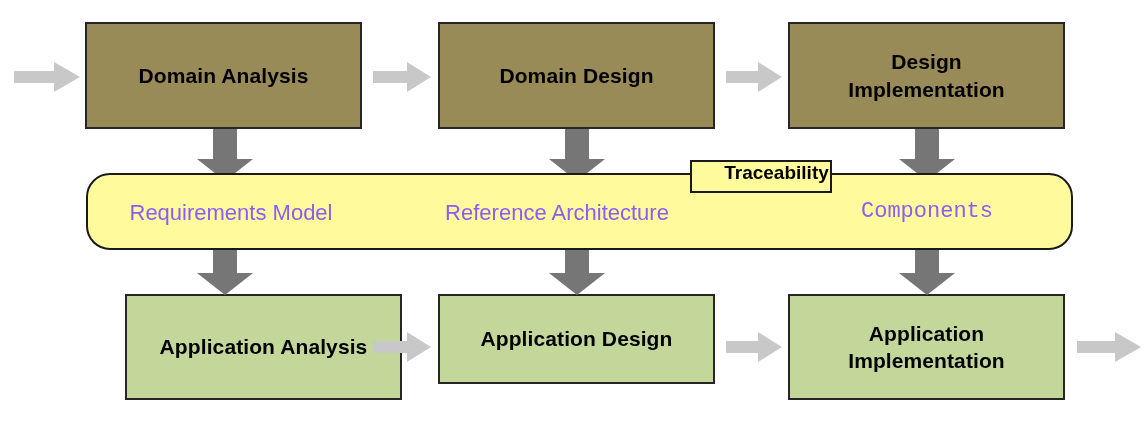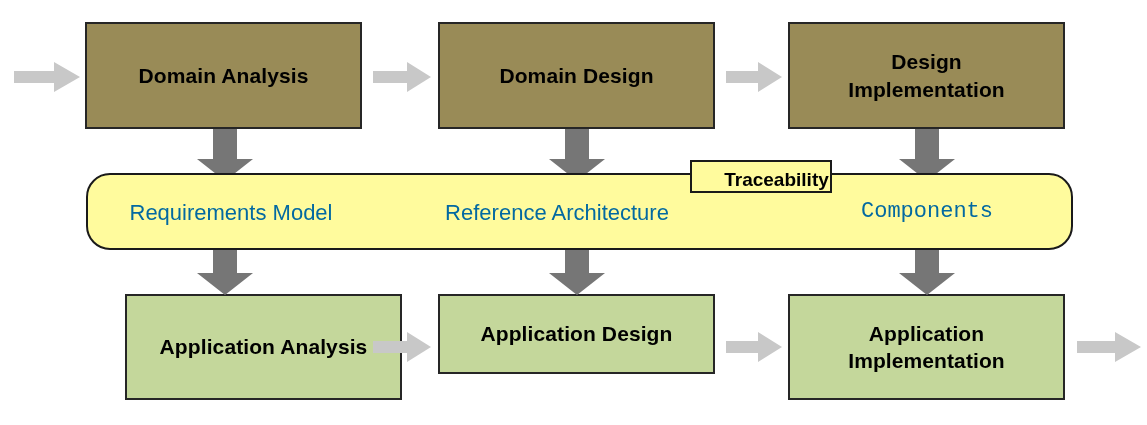--- a/index.html
+++ b/index.html
@@ -42,32 +42,32 @@
     box-sizing: border-box;
     background: #FFFB9D;
     border: 2px solid #1a1a1a;
     border-radius: 24px;
   }
   .asset-label {
     position: absolute;
     text-align: center;
     font-size: 22px;
     font-weight: normal;
-    color: #0369a1;
+    color: #8b5cf6;
     white-space: nowrap;
   }
 
   
   .trace-box {
     position: absolute;
     box-sizing: border-box;
     background: #FFFB9D;
     border: 2px solid #1a1a1a;
     display: flex;
-    align-items: flex-end;
+    align-items: flex-start;
     justify-content: center;
     font-weight: bold;
     font-size: 19px;
     color: #000000;
     z-index: 6;
     padding-left: 31px;
   }
 
   
   .arrow {
@@ -162,21 +162,21 @@
   <div class="proc-box app-box" style="left:85px; top:294px; width:277px; height:106px;margin-left:40px;">
     <span>Application Analysis</span>
   </div>
 
   <div class="arrow" style="left:373px; top:332px;">
     <svg width="58" height="30" viewBox="0 0 58 30" aria-hidden="true">
       <polygon points="0,9 34,9 34,0 58,15 34,30 34,21 0,21" fill="#C8C8C8"></polygon>
     </svg>
   </div>
 
-  <div class="proc-box app-box" style="left:438px; top:294px; width:277px; height:80px;">
+  <div class="proc-box app-box" style="left:438px; top:294px; width:277px; height:90px;">
     <span>Application Design</span>
   </div>
 
   <div class="arrow" style="left:726px; top:332px;">
     <svg width="56" height="30" viewBox="0 0 56 30" aria-hidden="true">
       <polygon points="0,9 32,9 32,0 56,15 32,30 32,21 0,21" fill="#C8C8C8"></polygon>
     </svg>
   </div>
 
   <div class="proc-box app-box" style="left:788px; top:294px; width:277px; height:106px;">

